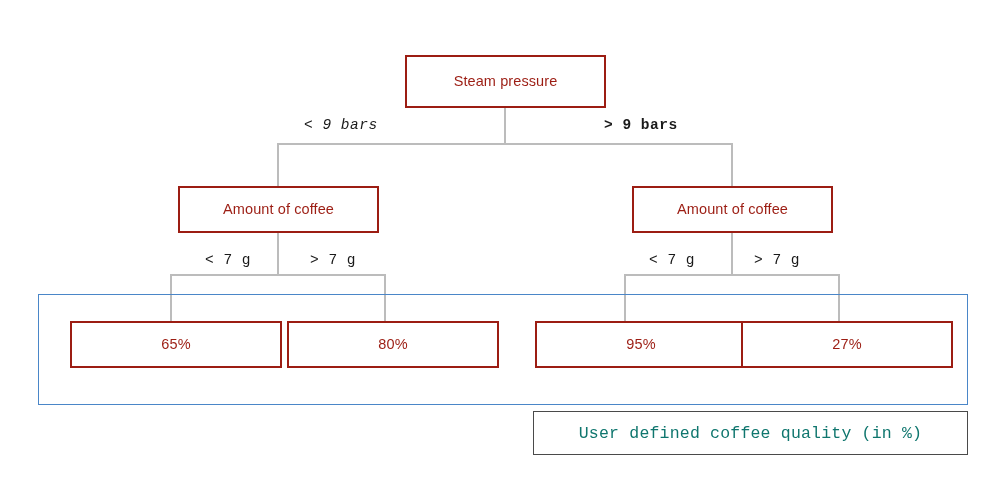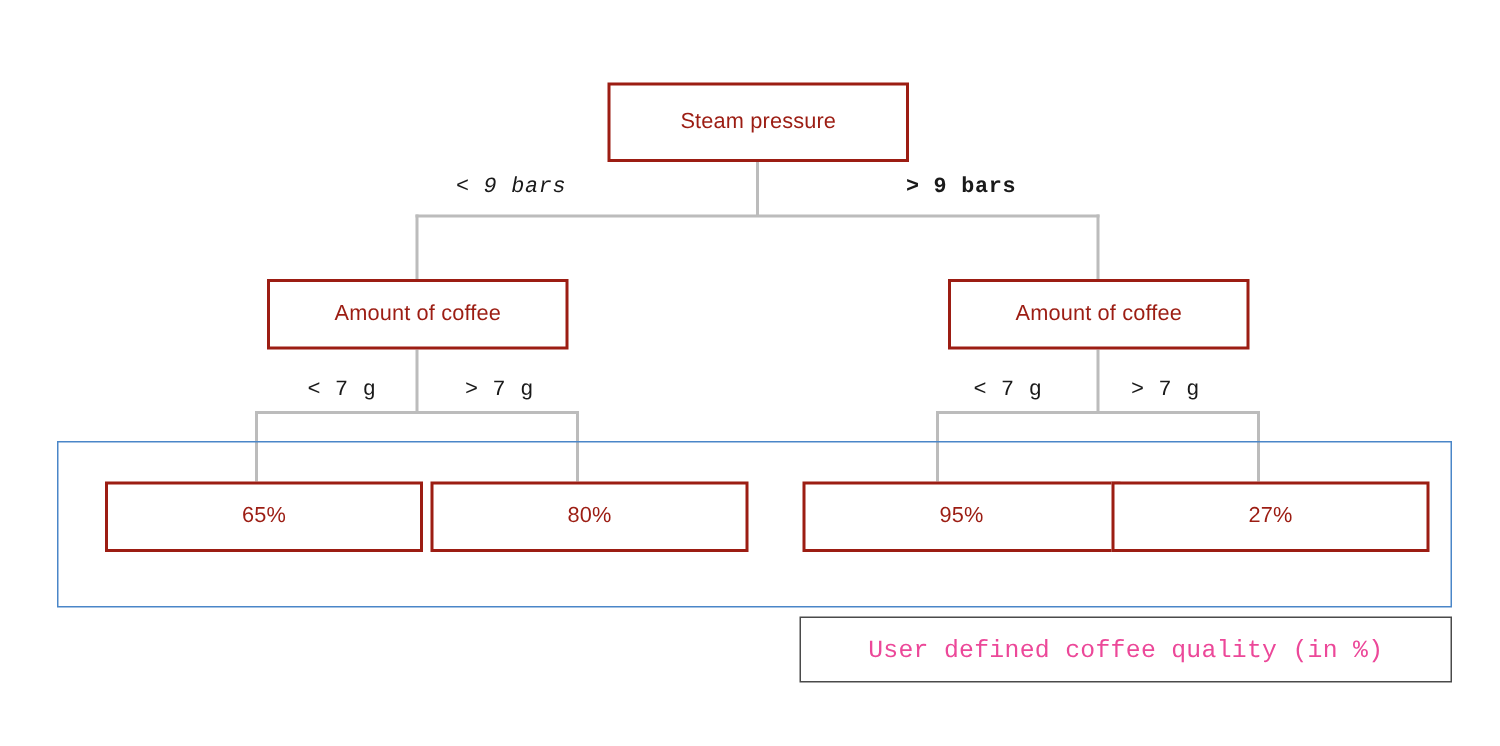--- a/index.html
+++ b/index.html
@@ -106,21 +106,21 @@
     width: 435px;
     height: 44px;
     box-sizing: border-box;
     border: 1.5px solid #4a4a4a;
     background: #ffffff;
     display: flex;
     align-items: center;
     justify-content: center;
     font-family: "Liberation Mono", "DejaVu Sans Mono", monospace;
     font-size: 16.5px;
-    color: #ec4899;
+    color: #0f766e;
     white-space: pre;
     letter-spacing: 0.2px;
     z-index: 8;
   }
 </style>
 </head>
 <body>
 
 <div id="canvas">
 

